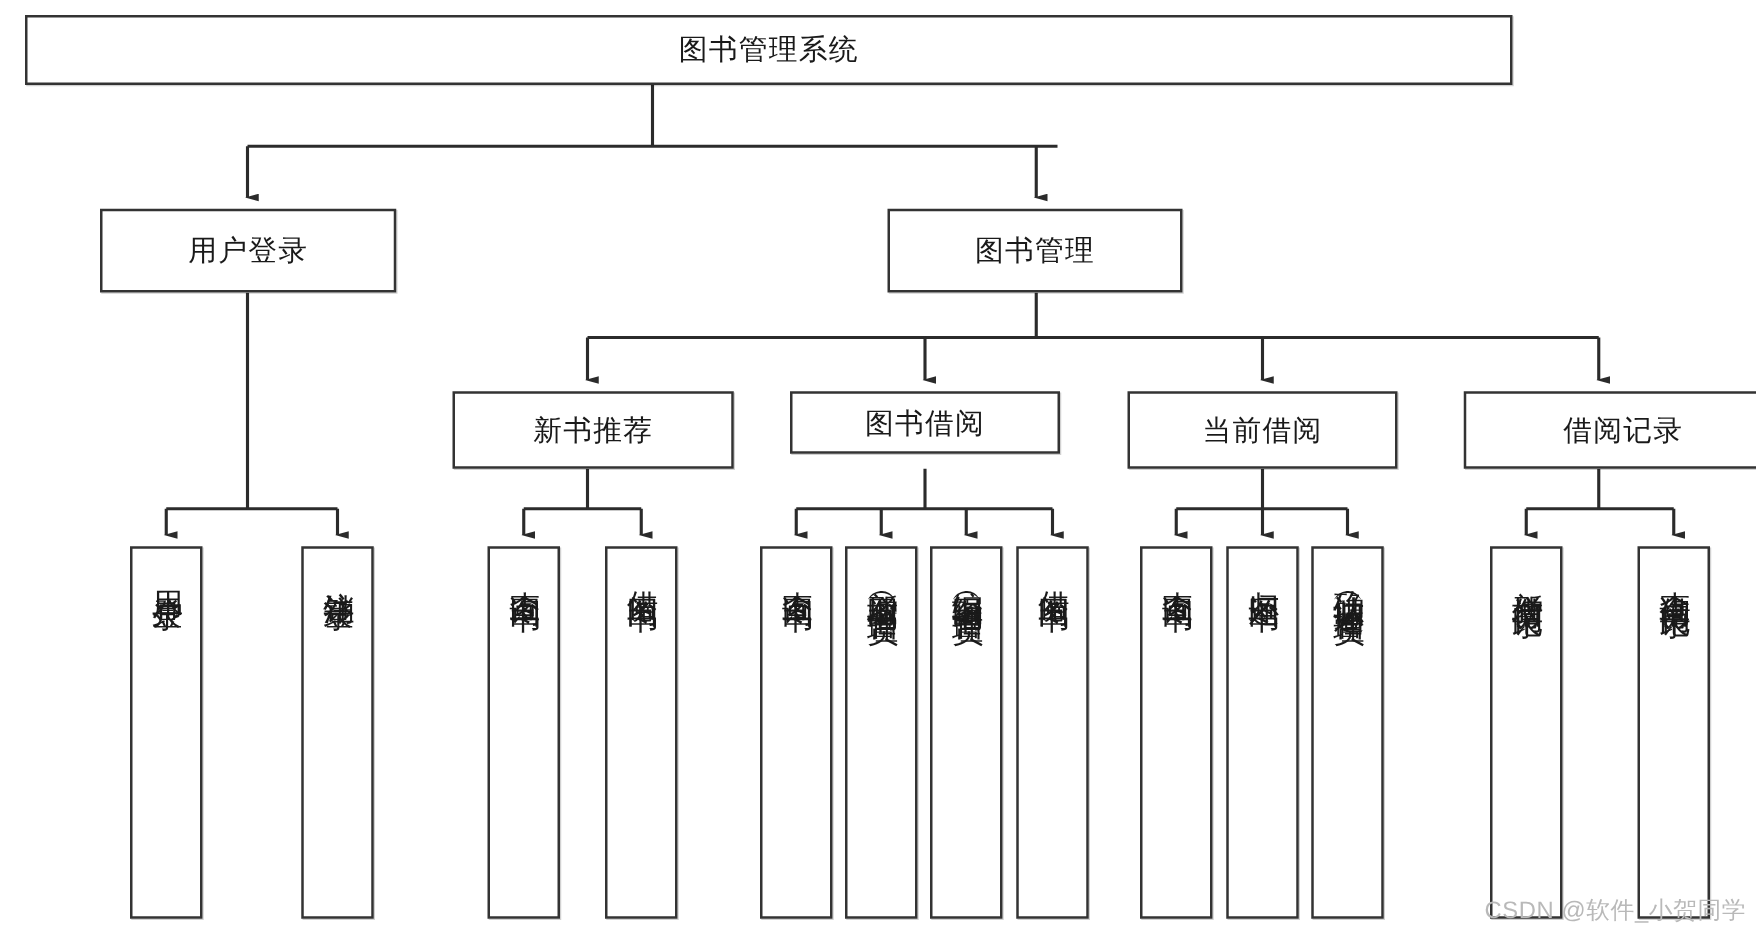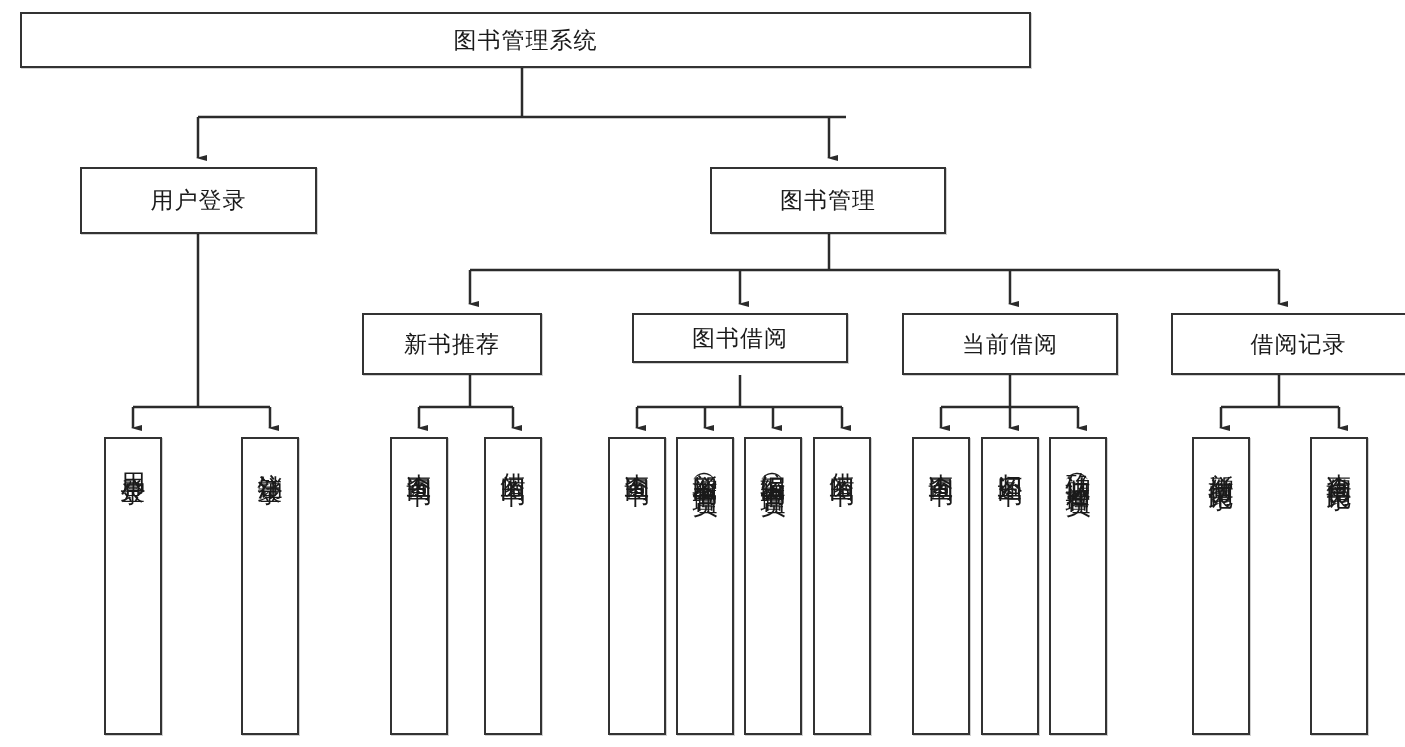--- a/index.html
+++ b/index.html
@@ -119,32 +119,32 @@
       <path d="M1010,407 L1010,428" marker-end="url(#arrow)"></path>
       <path d="M1078,407 L1078,428" marker-end="url(#arrow)"></path>
 
       <path d="M1279,375 L1279,407"></path>
       <path d="M1221,407 L1339,407"></path>
       <path d="M1221,407 L1221,428" marker-end="url(#arrow)"></path>
       <path d="M1339,407 L1339,428" marker-end="url(#arrow)"></path>
     </g>
   </svg>
 
-  <div class="node horiz" style="left:20px; top:12px; width:1011px; height:56px;">
+  <div class="node horiz" style="left:20px; top:12px; width:1190px; height:56px;font-family:Liberation Serif, serif;">
     <span class="node-label">图书管理系统</span>
   </div>
 
   <div class="node horiz" style="left:80px; top:167px; width:237px; height:67px;">
     <span class="node-label">用户登录</span>
   </div>
   <div class="node horiz" style="left:710px; top:167px; width:236px; height:67px;">
     <span class="node-label">图书管理</span>
   </div>
 
-  <div class="node horiz" style="left:362px; top:313px; width:180px; height:62px;align-items:center;">
+  <div class="node horiz" style="left:362px; top:313px; width:225px; height:62px;align-items:center;">
     <span class="node-label">新书推荐</span>
   </div>
   <div class="node horiz" style="left:632px; top:313px; width:216px; height:50px;">
     <span class="node-label">图书借阅</span>
   </div>
   <div class="node horiz" style="left:902px; top:313px; width:216px; height:62px;">
     <span class="node-label">当前借阅</span>
   </div>
   <div class="node horiz" style="left:1171px; top:313px; width:255px; height:62px;">
     <span class="node-label">借阅记录</span>
@@ -187,14 +187,15 @@
     <span class="node-label">确认归还（管理员）</span>
   </div>
 
   <div class="node vert" style="left:1192px; top:437px; width:58px; height:298px;">
     <span class="node-label">新增借阅记录</span>
   </div>
   <div class="node vert" style="left:1310px; top:437px; width:58px; height:298px;">
     <span class="node-label">查询借阅记录</span>
   </div>
 
+  <div id="watermark">CSDN @软件_小贺同学</div>
 
 </div>
 
 </body></html>

